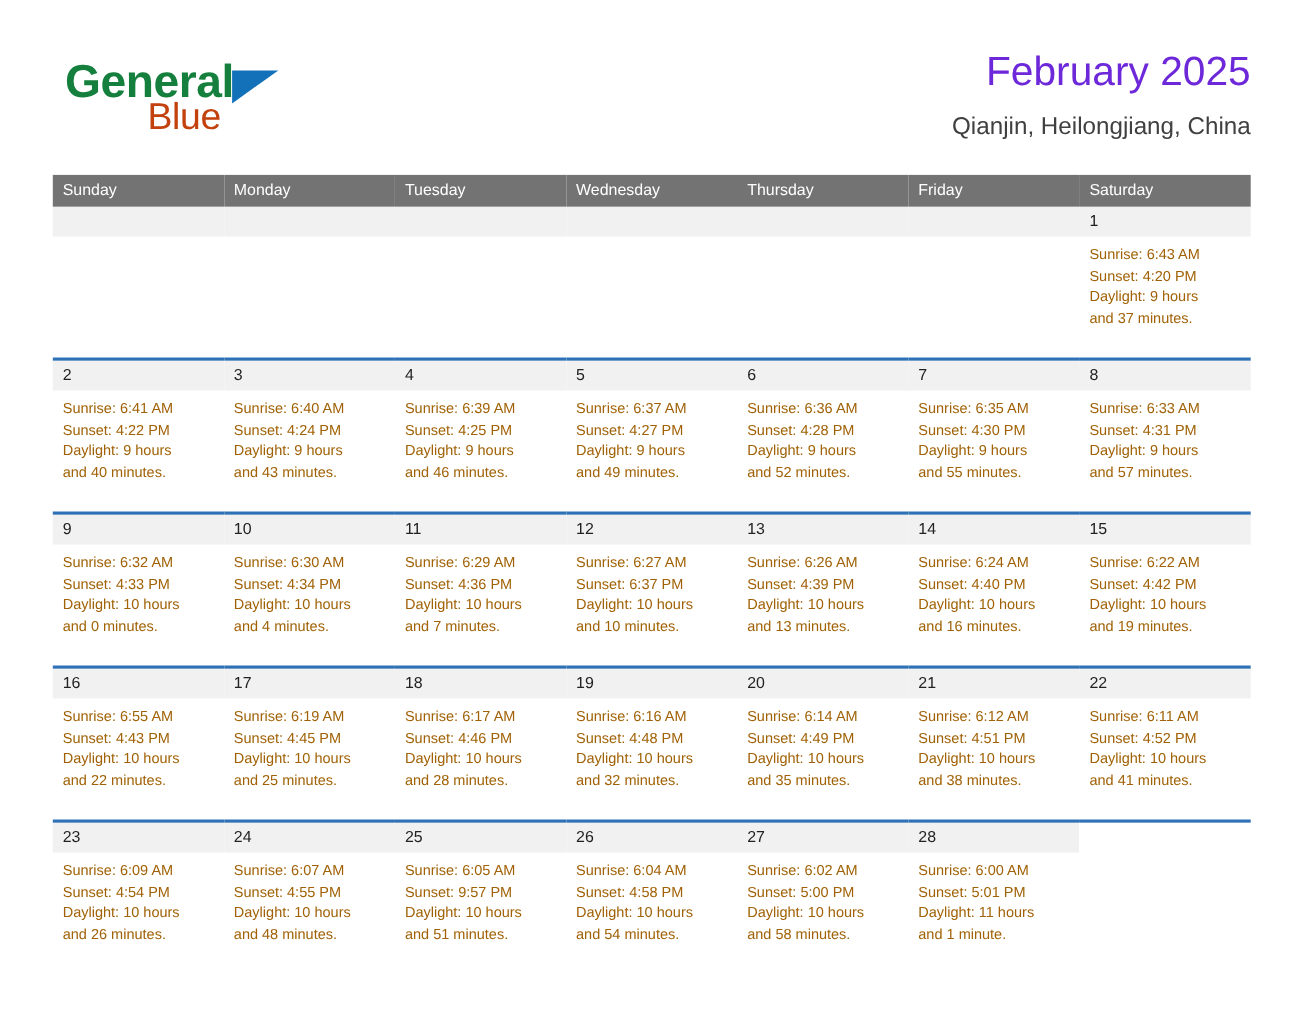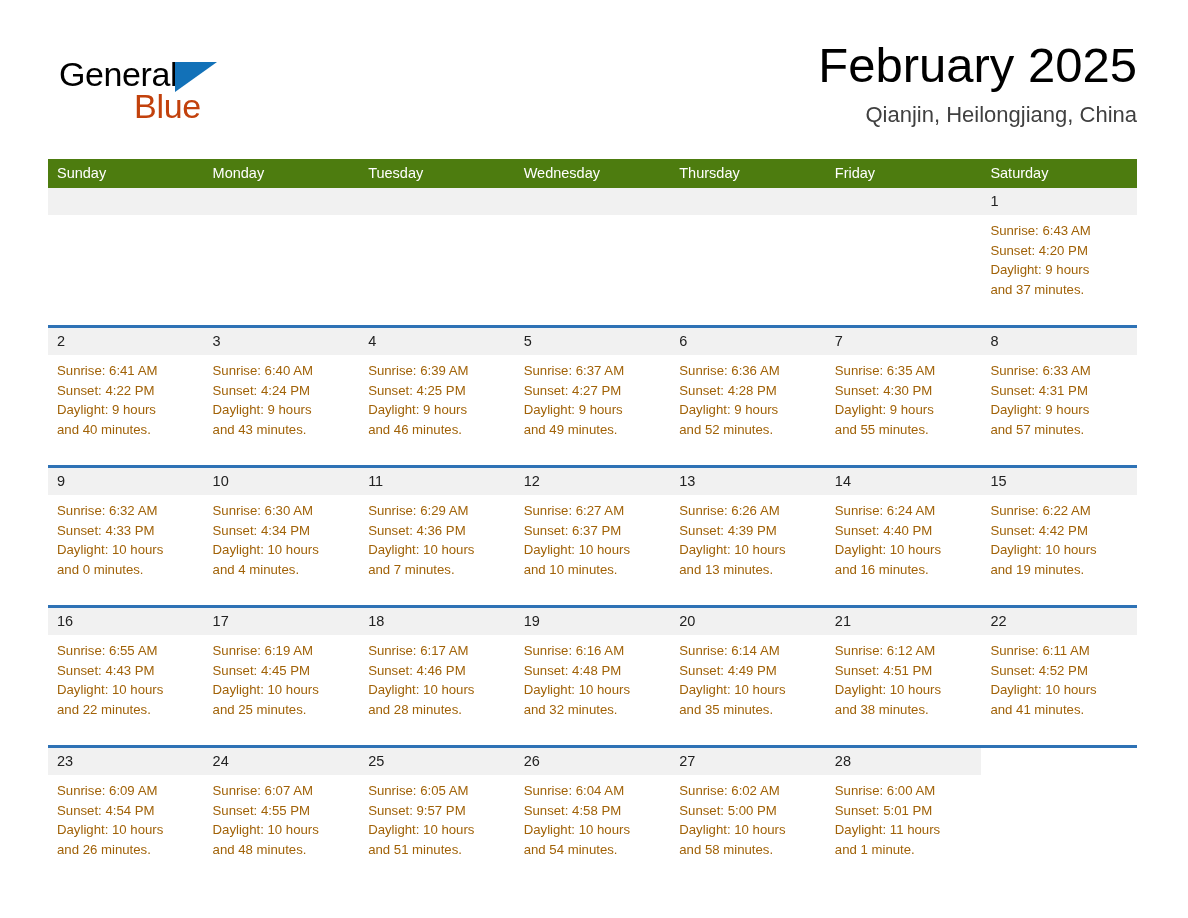--- a/index.html
+++ b/index.html
@@ -36,25 +36,25 @@
     top: 15px;
     width: 260px;
     height: 80px;
   }
   .brand-row1 {
     position: relative;
     height: 38px;
     white-space: nowrap;
   }
   .brand-general {
-    font-size: 34px;
+    font-size: 42px;
     line-height: 38px;
-    color: #000000;
+    color: #15803d;
     letter-spacing: -0.4px;
-    font-weight: 400;
+    font-weight: 700;
   }
   .brand-tri {
     display: inline-block;
     width: 0;
     height: 0;
     border-left: 42px solid #1271b8;
     border-bottom: 30px solid transparent;
     vertical-align: -6px;
     margin-left: -2px;
   }
@@ -70,45 +70,45 @@
     font-weight: 400;
   }
 
   .title-block {
     position: absolute;
     right: 0;
     top: 0;
     text-align: right;
   }
   .cal-title {
-    font-size: 49px;
+    font-size: 37px;
     line-height: 50px;
     font-weight: 400;
-    color: #000000;
+    color: #6d28d9;
     letter-spacing: 0px;
   }
   .cal-subtitle {
     font-size: 22px;
     line-height: 30px;
     font-weight: 400;
     color: #404040;
     margin-top: 10px;
   }
 
   
   .calendar {
     position: absolute;
     left: 48px;
     top: 159px;
     width: 1089px;
     border-collapse: collapse;
     table-layout: fixed;
   }
   .calendar th {
-    background: #4d7c0f;
+    background: #737373;
     color: #ffffff;
     font-size: 14.5px;
     font-weight: 400;
     text-align: left;
     padding: 6px 0 7px 9px;
     height: 16px;
     line-height: 16px;
     border: none;
   }
   .calendar td {

